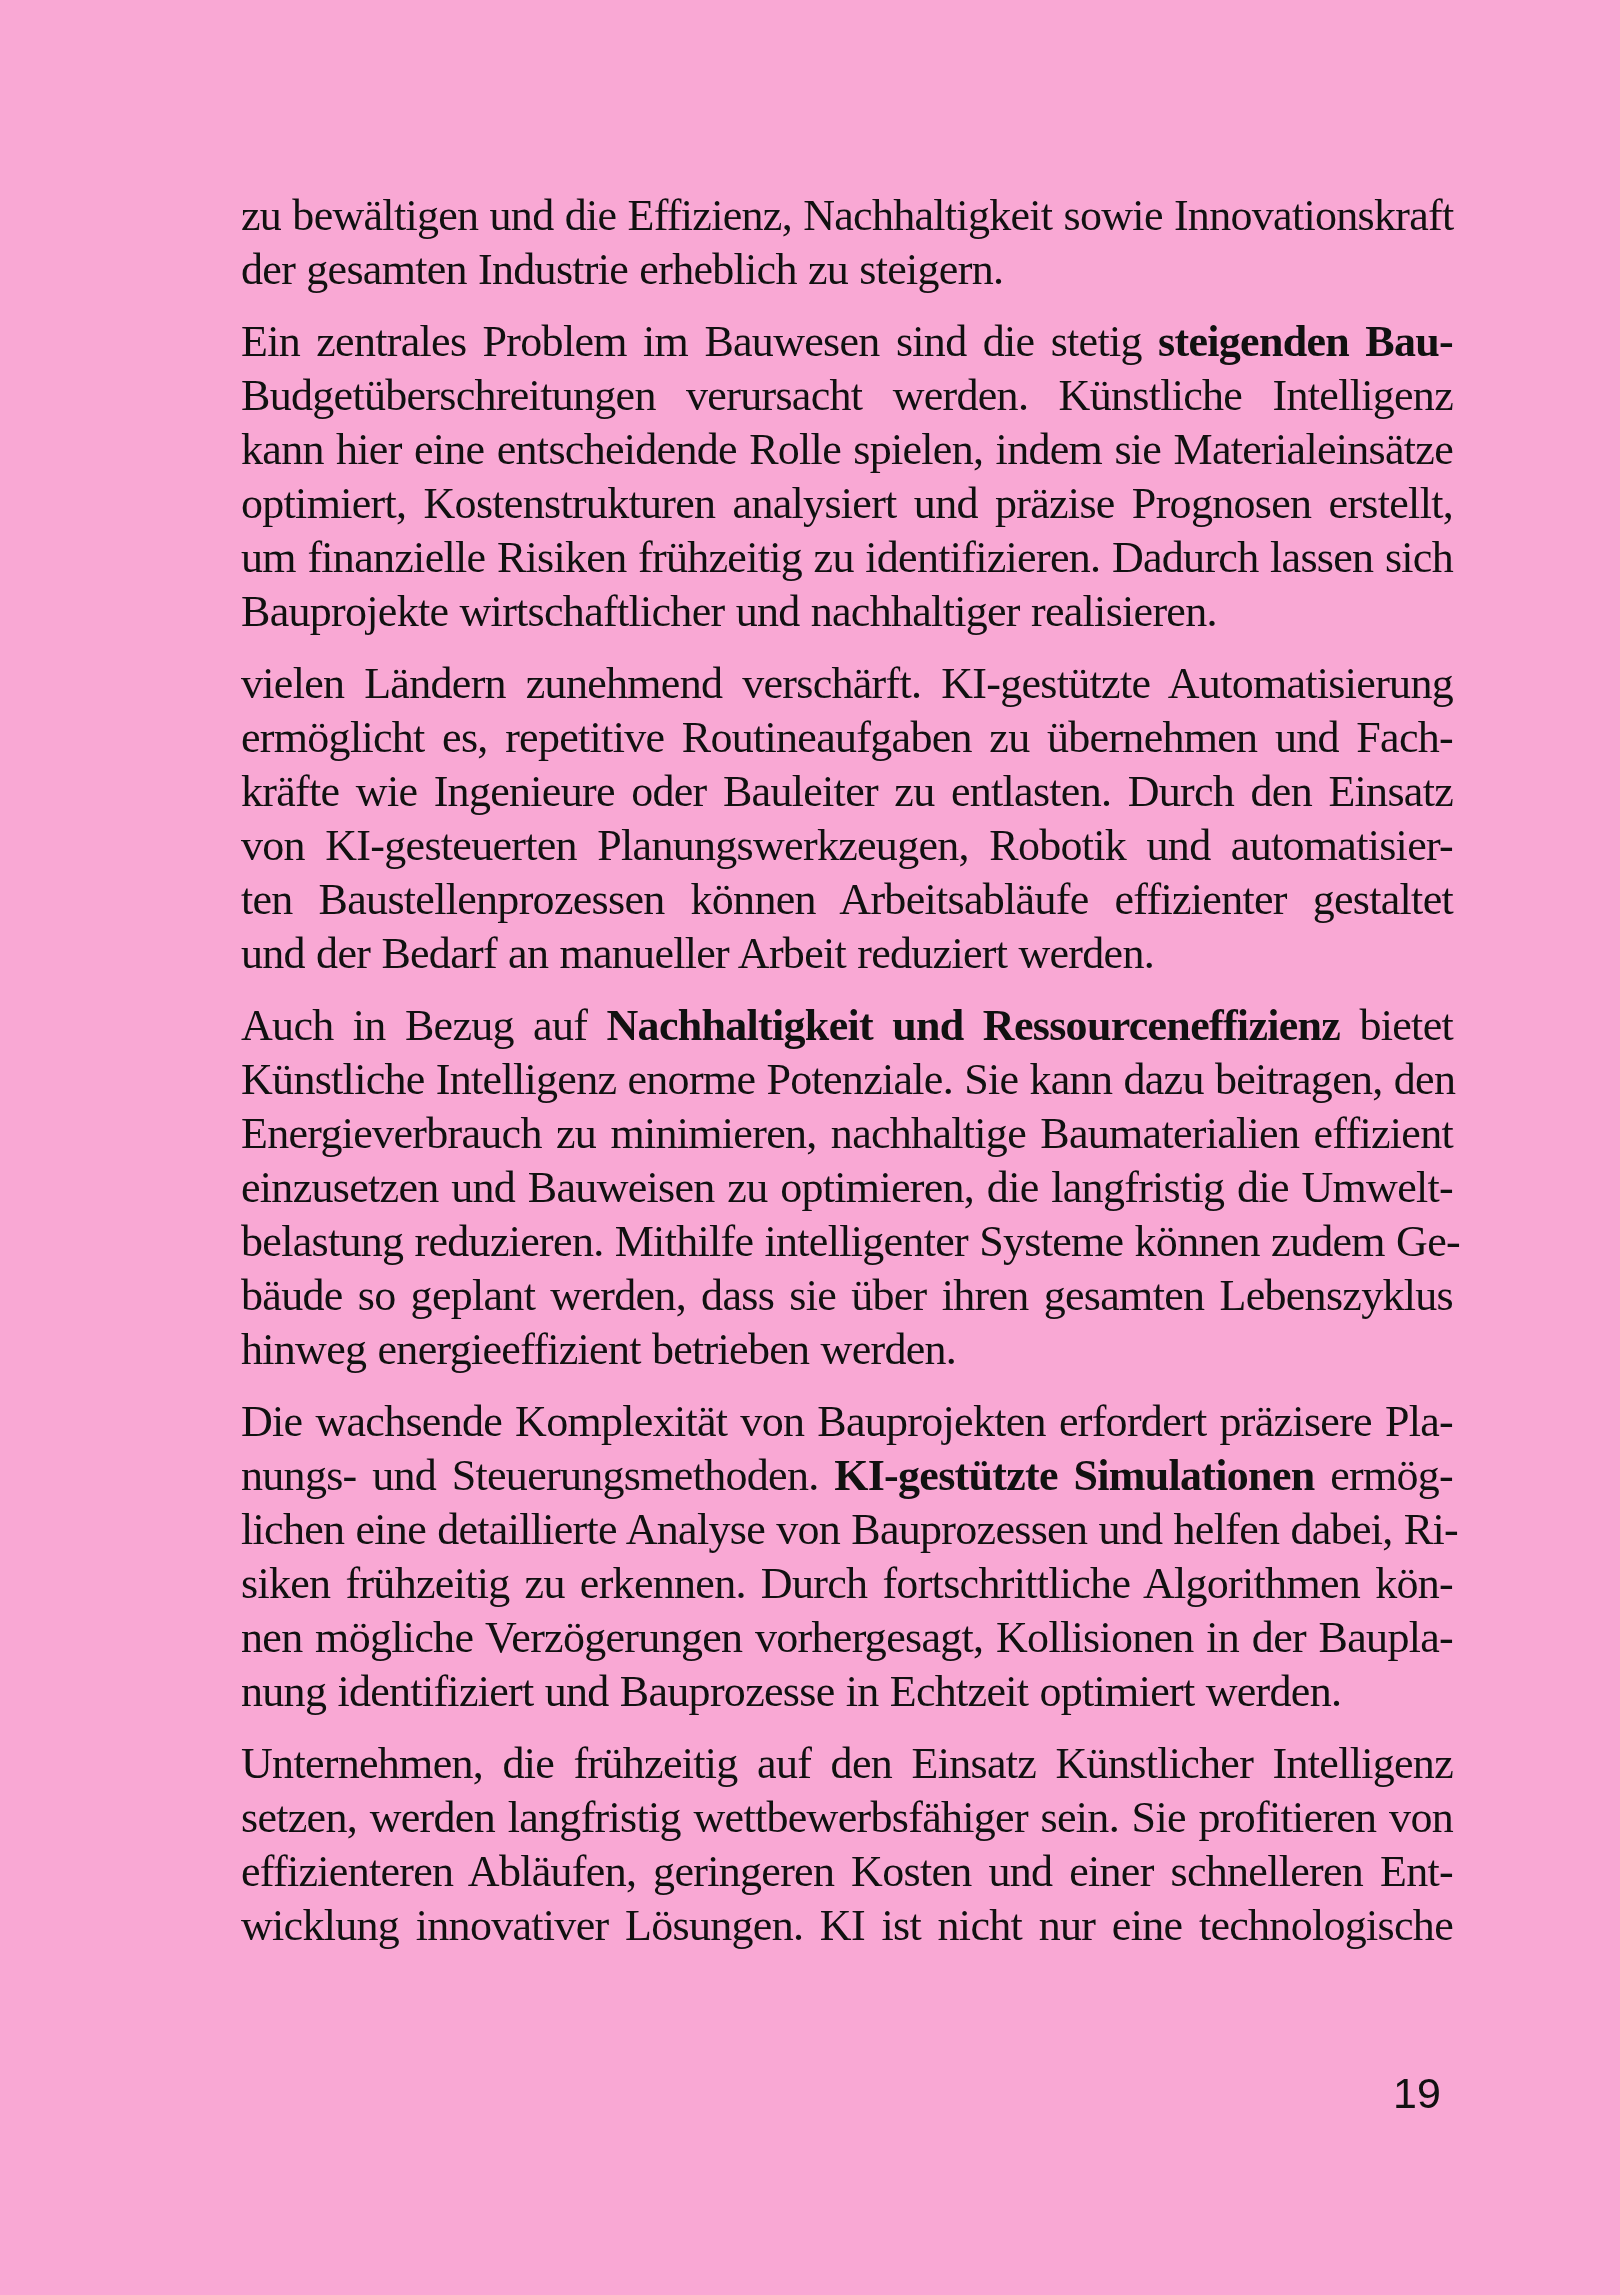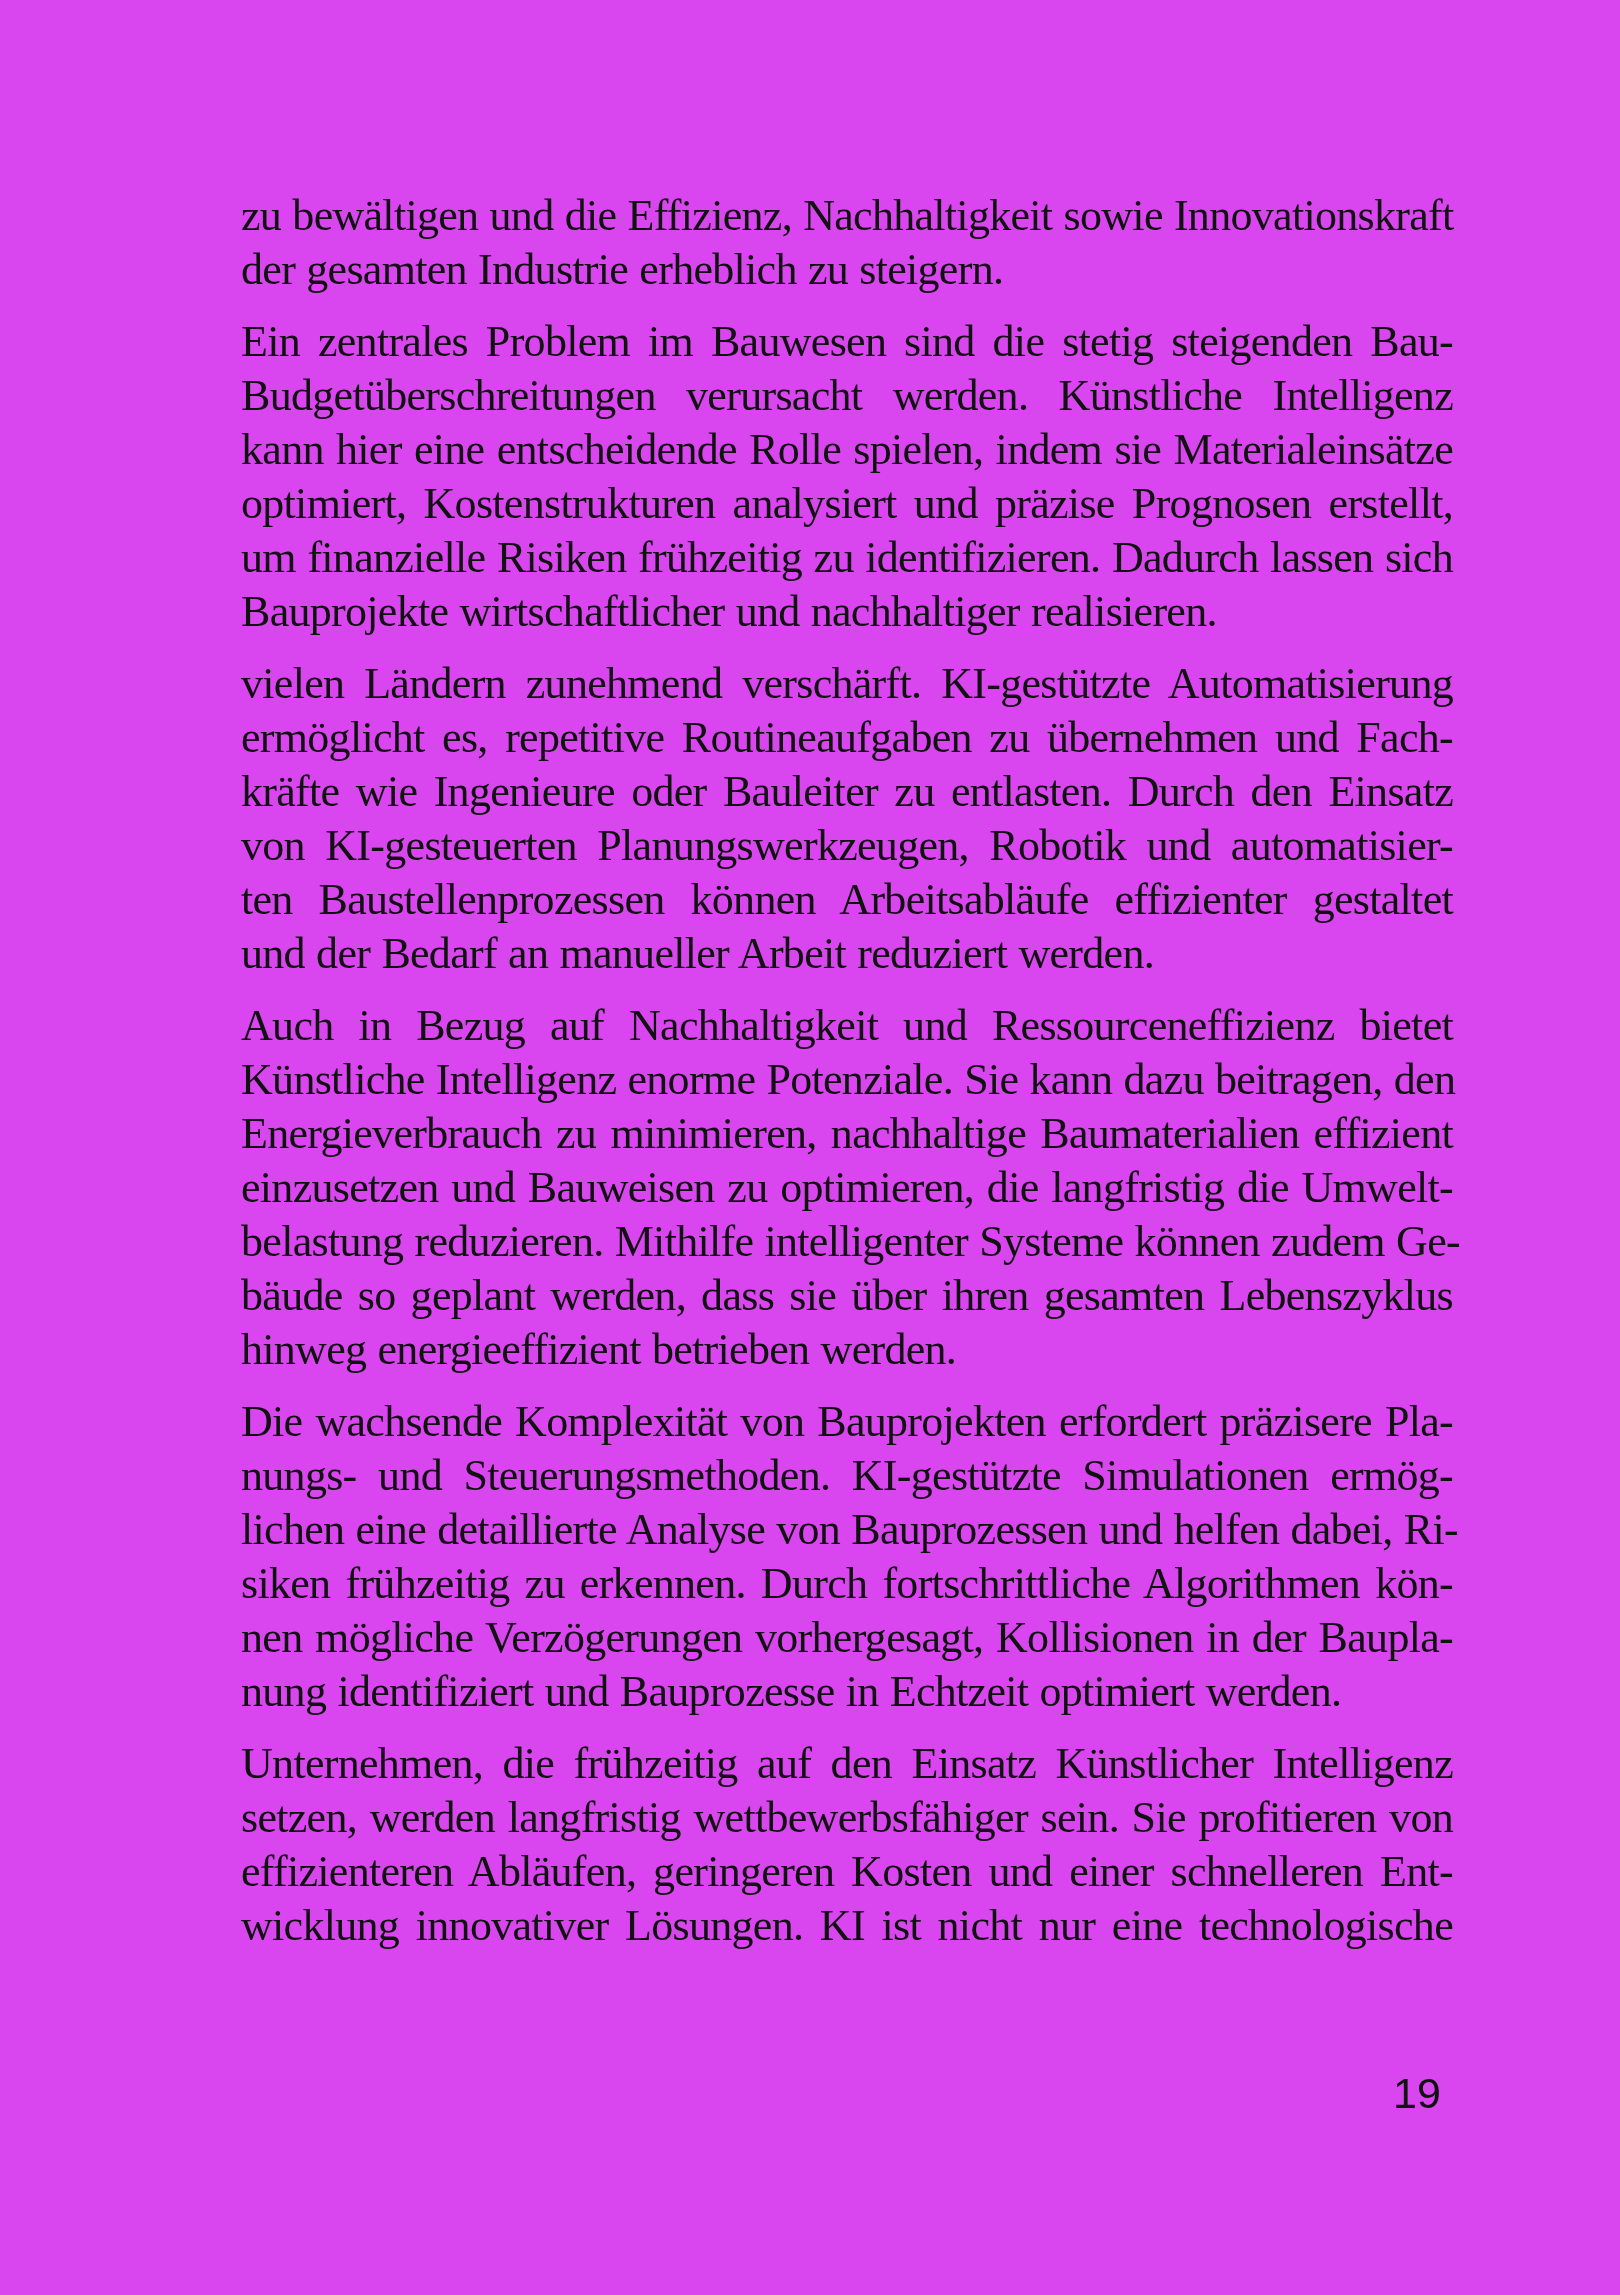--- a/index.html
+++ b/index.html
@@ -14,21 +14,21 @@
       overflow: hidden;
       font-family: "Liberation Serif", "DejaVu Serif", serif;
       color: #111111;
     }
     .page {
       position: absolute;
       left: 0;
       top: 0;
       width: 1620px;
       height: 2295px;
-      background: #d946ef;
+      background: #f9a8d4;
     }
     .text-block {
       position: absolute;
       left: 241px;
       top: 189px;
       width: 1212px;
     }
     .paragraph {
       margin: 0 0 18px 0;
     }
@@ -41,21 +41,21 @@
       text-align: justify;
       text-align-last: justify;
       letter-spacing: -0.7px;
       word-spacing: 0.9px;
     }
     .line.last {
       text-align: left;
       text-align-last: left;
     }
     .line b {
-      font-weight: normal;
+      font-weight: bold;
     }
     .page-number {
       position: absolute;
       left: 1380px;
       top: 2070px;
       width: 74px;
       text-align: center;
       font-size: 43px;
       line-height: 46px;
       font-family: "Liberation Sans", "DejaVu Sans", sans-serif;

